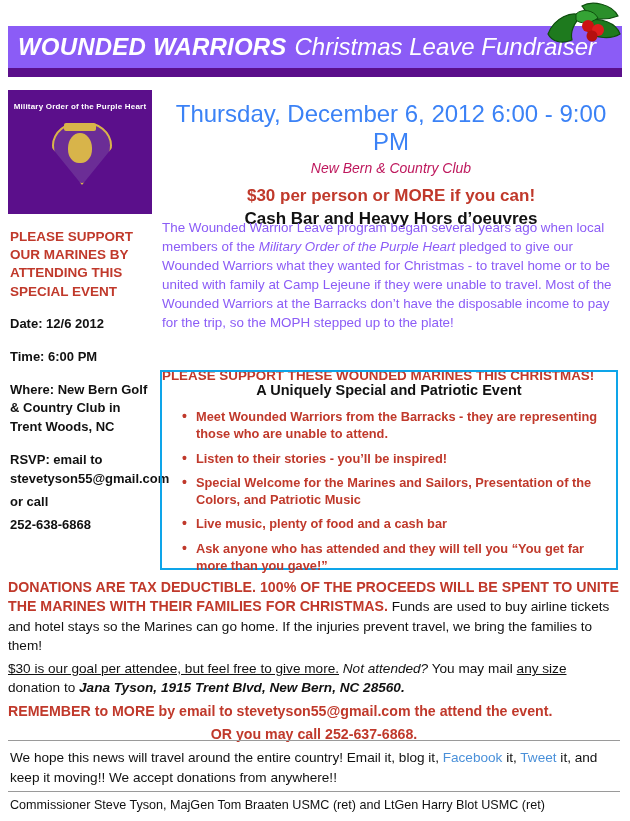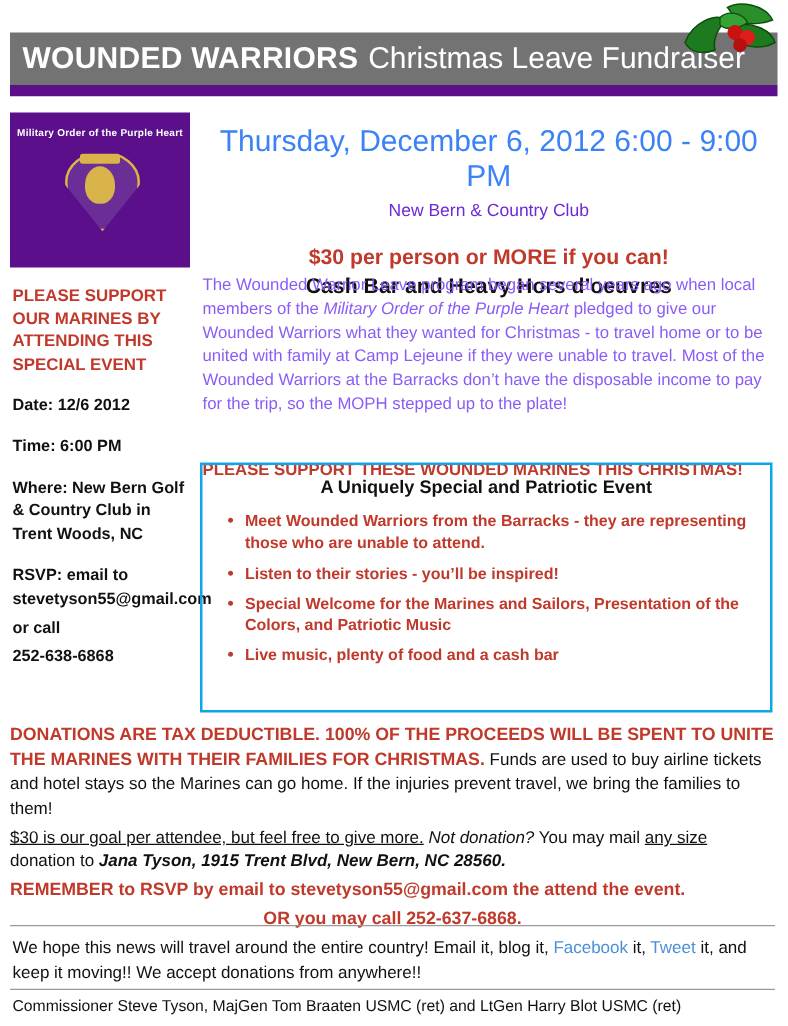--- a/index.html
+++ b/index.html
@@ -26,26 +26,27 @@
     z-index: 5;
   }
 
   
   .banner {
     position: absolute;
     top: 26px;
     left: 8px;
     width: 614px;
     height: 42px;
-    background: #737373;
+    background: #8b5cf6;
     display: flex;
     align-items: center;
     box-sizing: border-box;
     padding-left: 10px;
     z-index: 3;
+    font-style: italic;
   }
   .banner .t1 {
     color: #ffffff;
     font-weight: bold;
     font-size: 24px;
     letter-spacing: 0.2px;
     white-space: nowrap;
   }
   .banner .t2 {
     color: #ffffff;
@@ -120,22 +121,23 @@
     width: 462px;
     text-align: center;
   }
   .eventhead .line1 {
     font-size: 24px;
     color: #3b82f6;
     margin-bottom: 4px;
   }
   .eventhead .line2 {
     font-size: 14px;
-    color: #6d28d9;
-    margin-bottom: 20px;
+    font-style: italic;
+    color: #be185d;
+    margin-bottom: 10px;
   }
   .eventhead .line3 {
     font-size: 17px;
     font-weight: bold;
     color: #c0392b;
     margin-bottom: 3px;
   }
   .eventhead .line4 {
     font-size: 17px;
     font-weight: bold;
@@ -341,31 +343,32 @@
 
 <div class="pleasesupport">PLEASE SUPPORT THESE WOUNDED MARINES THIS CHRISTMAS!</div>
 
 <div class="box">
   <div class="boxtitle">A Uniquely Special and Patriotic Event</div>
   <ul>
     <li>Meet Wounded Warriors from the Barracks - they are representing those who are unable to attend.</li>
     <li>Listen to their stories - you’ll be inspired!</li>
     <li>Special Welcome for the Marines and Sailors, Presentation of the Colors, and Patriotic Music</li>
     <li>Live music, plenty of food and a cash bar</li>
+    <li>Ask anyone who has attended and they will tell you “You get far more than you gave!”</li>
   </ul>
 </div>
 
 <div class="donations">
   <div>
     <span class="hdr">DONATIONS ARE TAX DEDUCTIBLE. 100% OF THE PROCEEDS WILL BE SPENT TO UNITE THE MARINES WITH THEIR FAMILIES FOR CHRISTMAS.</span><span> Funds are used to buy airline tickets and hotel stays so the Marines can go home</span><span>. If the injuries prevent travel, we bring the families to them!</span>
   </div>
   <div class="p2">
-    <span class="u">$30 is our goal per attendee, but feel free to give more.</span><span class="it"> Not donation?</span><span> You may mail </span><span class="u">any size</span><span> donation to </span><span class="bolditalic">Jana Tyson, 1915 Trent Blvd, New Bern, NC 28560.</span>
+    <span class="u">$30 is our goal per attendee, but feel free to give more.</span><span class="it"> Not attended?</span><span> You may mail </span><span class="u">any size</span><span> donation to </span><span class="bolditalic">Jana Tyson, 1915 Trent Blvd, New Bern, NC 28560.</span>
   </div>
-  <div class="redbold">REMEMBER to RSVP by email to stevetyson55@gmail.com the attend the event.</div>
+  <div class="redbold">REMEMBER to MORE by email to stevetyson55@gmail.com the attend the event.</div>
   <div class="redbold" style="text-align:center; margin-top:4px;">OR you may call 252-637-6868.</div>
 </div>
 
 <div class="divider div1"></div>
 
 <div class="footnote">
   <span>We hope this news will travel around the entire country! Email it, blog it, </span><a href="#">Facebook</a><span> it, </span><a href="#">Tweet</a><span> it, and keep it moving!! We accept donations from anywhere!!</span>
 </div>
 
 <div class="divider div2"></div>

